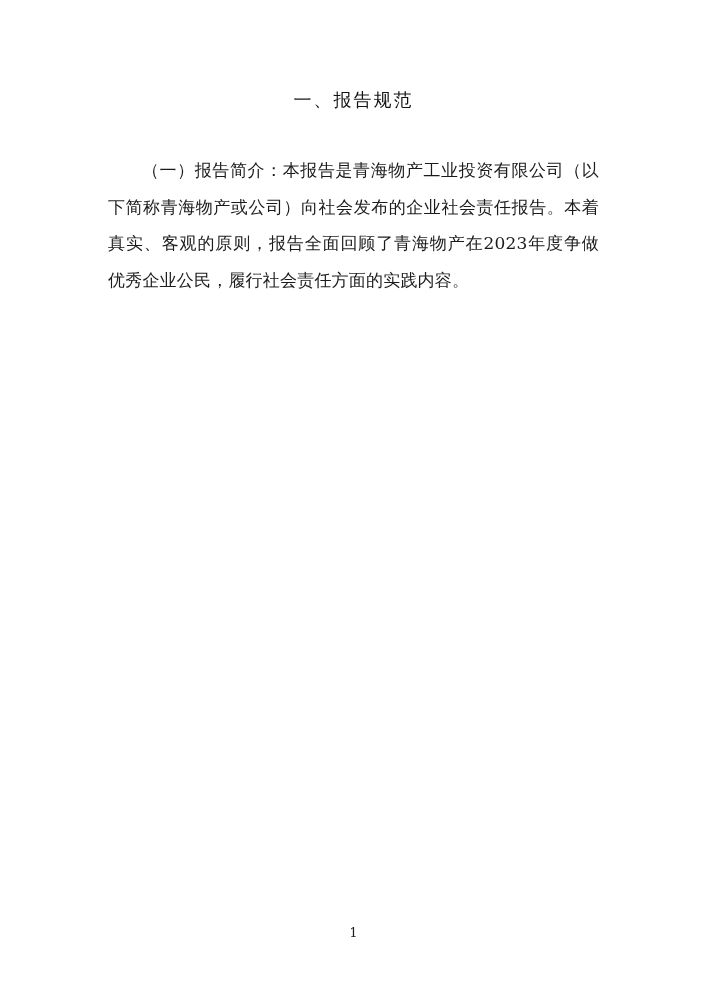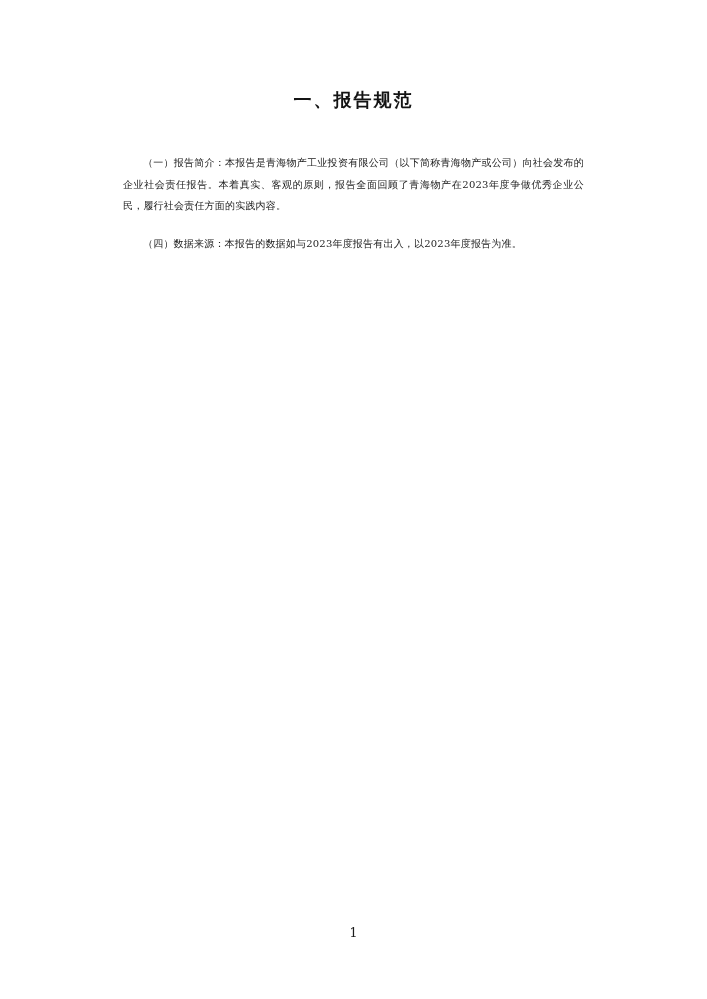--- a/index.html
+++ b/index.html
@@ -24,34 +24,34 @@
   }
   .content {
     position: absolute;
     left: 107px;
     top: 0;
     width: 493px;
   }
   .doc-title {
     text-align: center;
     font-size: 18px;
-    font-weight: bold;
+    font-weight: normal;
     letter-spacing: 2px;
     margin-top: 88px;
     margin-bottom: 0;
     color: #141414;
     font-family: "DejaVu Serif", "Liberation Serif", serif;
   }
   .para {
-    font-size: 10px;
+    font-size: 17px;
     line-height: 2.15;
     text-align: justify;
     text-justify: inter-ideograph;
     text-indent: 2em;
-    margin: 16px;
+    margin: 1px;
     color: #1b1b1b;
     letter-spacing: 0.2px;
   }
   .para-first {
     margin-top: 40px;
   }
   .para + .para {
     margin-top: 2px;
   }
   .page-number {
@@ -65,16 +65,15 @@
     font-family: "DejaVu Serif", "Liberation Serif", serif;
   }
 </style>
 </head>
 <body>
 
 <div class="page">
   <div class="content">
     <h1 class="doc-title">一、报告规范</h1>
     <p class="para para-first">（一）报告简介：本报告是青海物产工业投资有限公司（以下简称青海物产或公司）向社会发布的企业社会责任报告。本着真实、客观的原则，报告全面回顾了青海物产在2023年度争做优秀企业公民，履行社会责任方面的实践内容。</p>
-    <p class="para">（四）数据来源：本报告的数据如与2023年度报告有出入，以2023年度报告为准。</p>
   </div>
   <div class="page-number">1</div>
 </div>
 
 </body></html>

